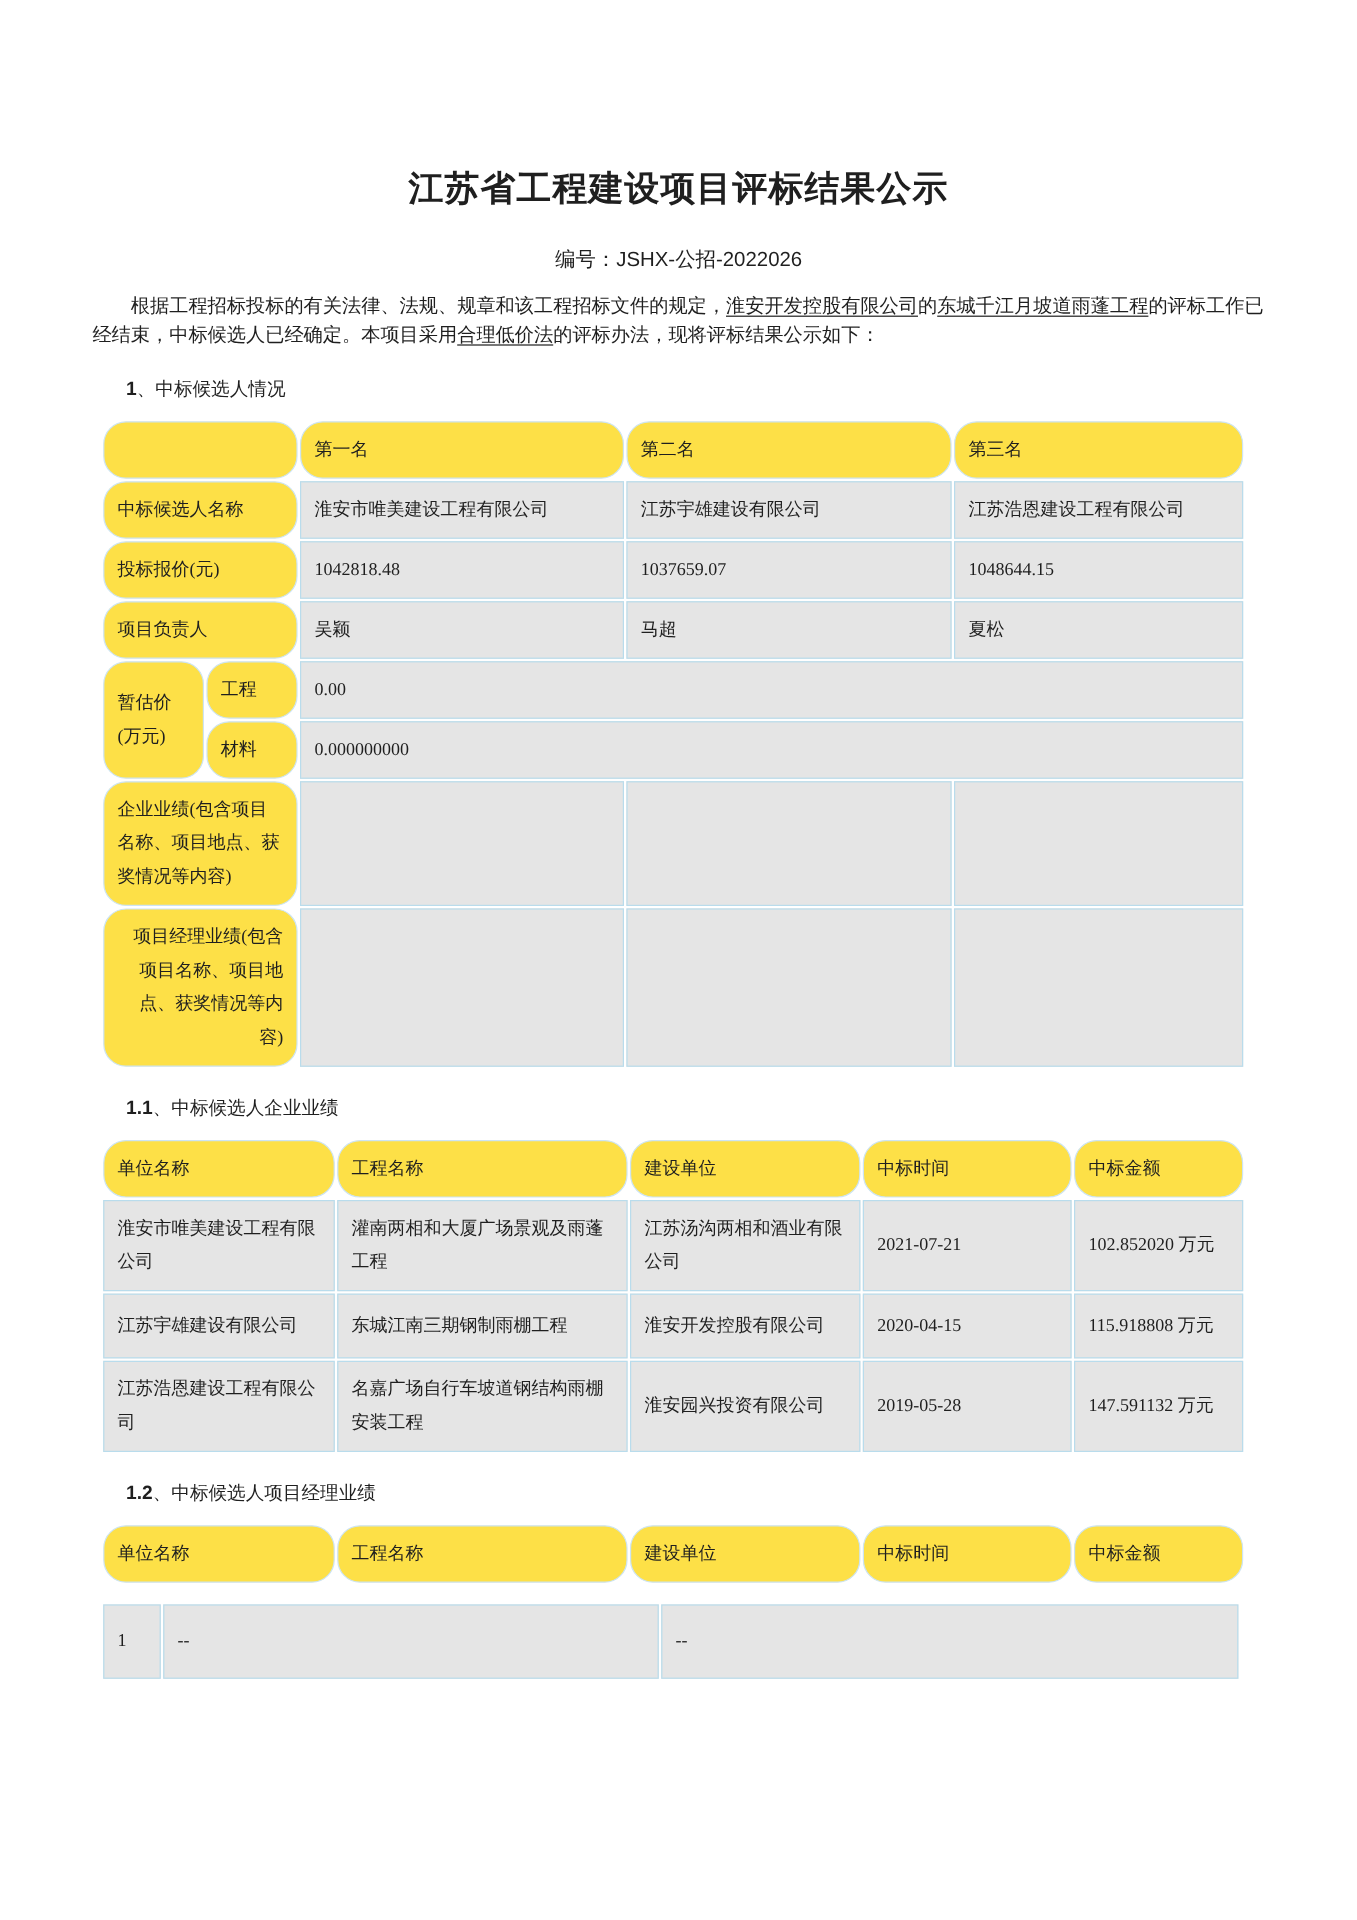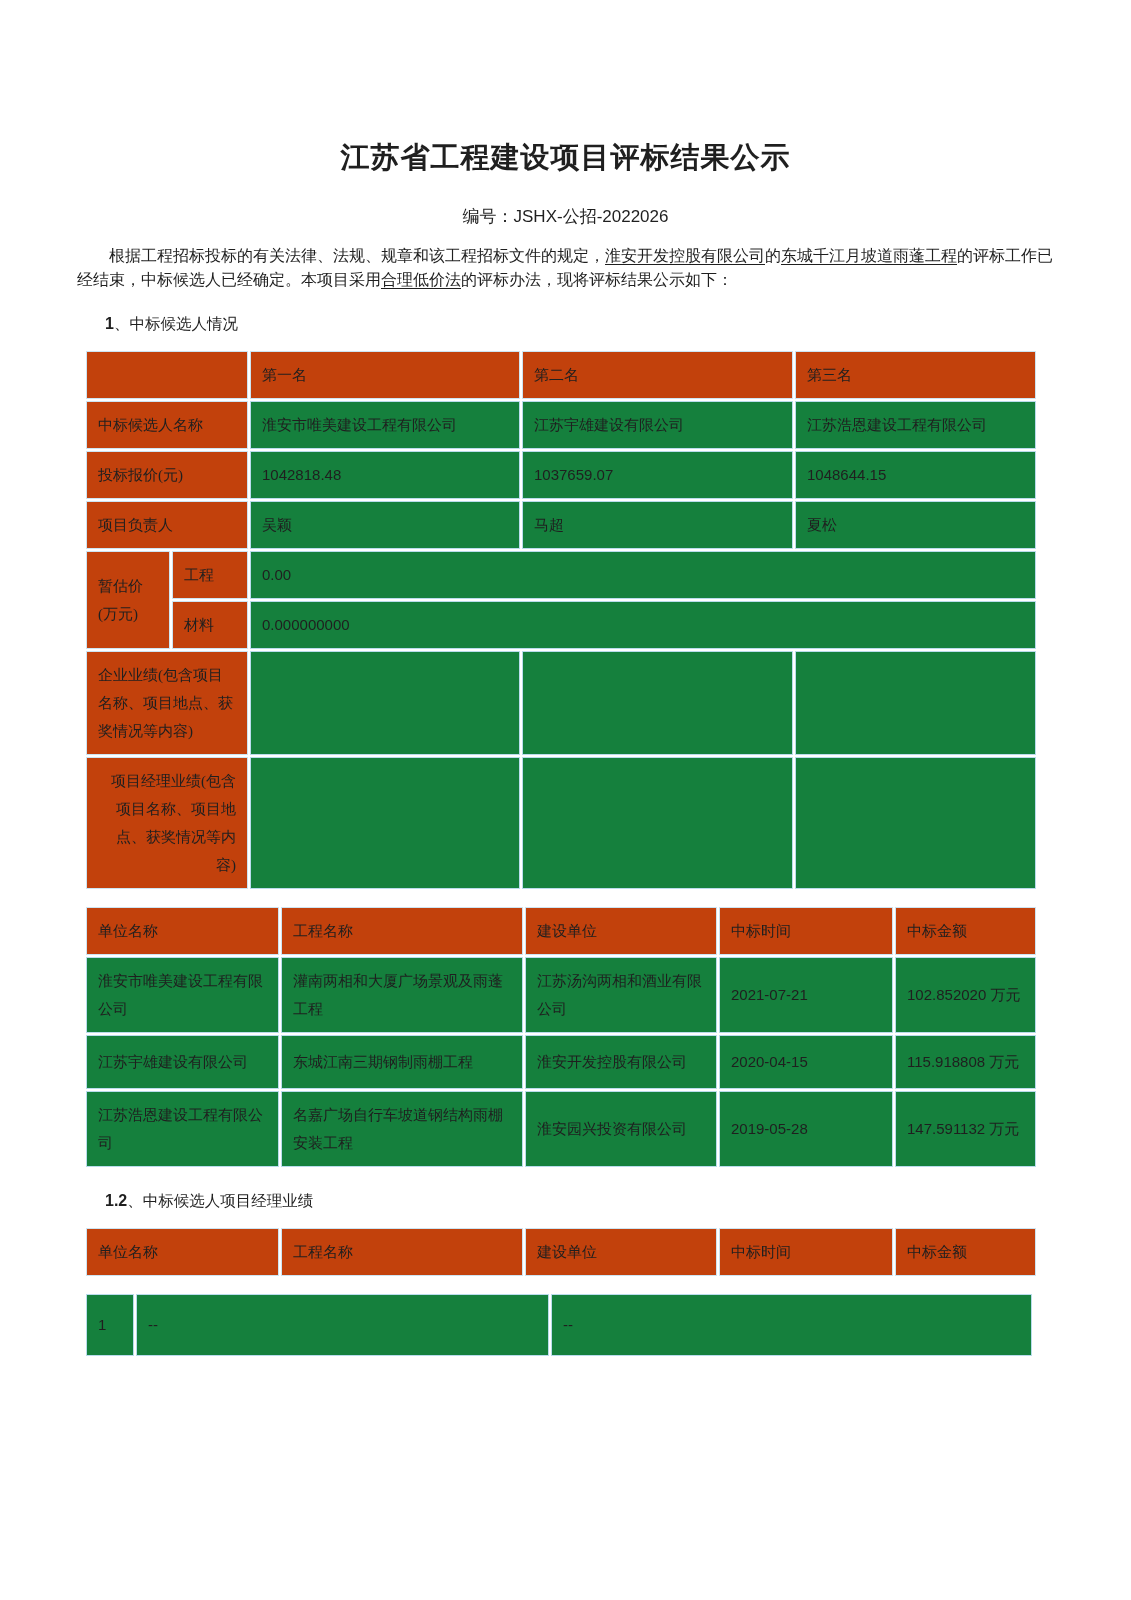--- a/index.html
+++ b/index.html
@@ -58,30 +58,31 @@
     border-collapse: separate;
     border-spacing: 2px;
   }
   table.doc-table td {
     padding: 9px 11px;
     font-size: 15px;
     vertical-align: middle;
     word-break: break-all;
     line-height: 28px;
     border: 1px solid #b9dcec;
-    background: #15803d;
+    background: #e5e5e5;
   }
   table.doc-table td.lbl,
   table.doc-table td.hdr {
-    background: #c2410c;
+    background: #fde047;
     border-color: #cde4f2;
+    border-radius: 19px;
   }
   td.va-top { vertical-align: top; margin-left: 16px; }
   .num-val {
-    font-family: Liberation Sans, sans-serif;
+    font-family: Liberation Serif, serif;
     font-size: 16px;
   }
   tr.h44 td { height: 24px; }
   tr.h74 td { height: 54px; }
   tr.h54 td { height: 34px; }
   tr.h63 td { height: 44px; }
   tr.h64 td { height: 42px; }
   tr.hbig1 td { height: 80px; }
   tr.hbig2 td { height: 108px; text-align: right; }
 </style>
@@ -148,20 +149,21 @@
     </tr>
     <tr class="hbig2">
       <td class="lbl va-top" colspan="2">项目经理业绩(包含项目名称、项目地点、获奖情况等内容)</td>
       <td></td>
       <td></td>
       <td></td>
     </tr>
   </tbody>
     </table>
 
+  <div class="sec-heading"><span class="num">1.1</span><span>、中标候选人企业业绩</span></div>
 
   <table class="doc-table">
     <colgroup>
       <col style="width:193px">
         <col style="width:242px">
         <col style="width:192px">
         <col style="width:174px">
         <col style="width:141px">
     </colgroup>
     <tbody>

